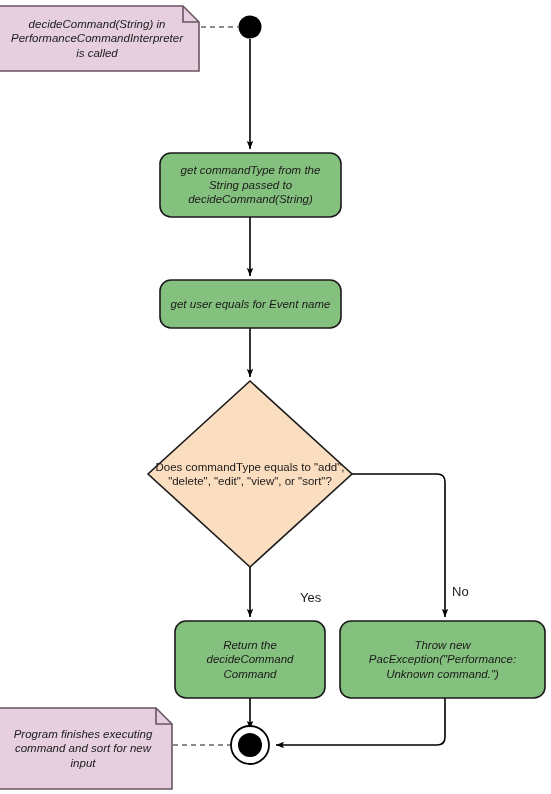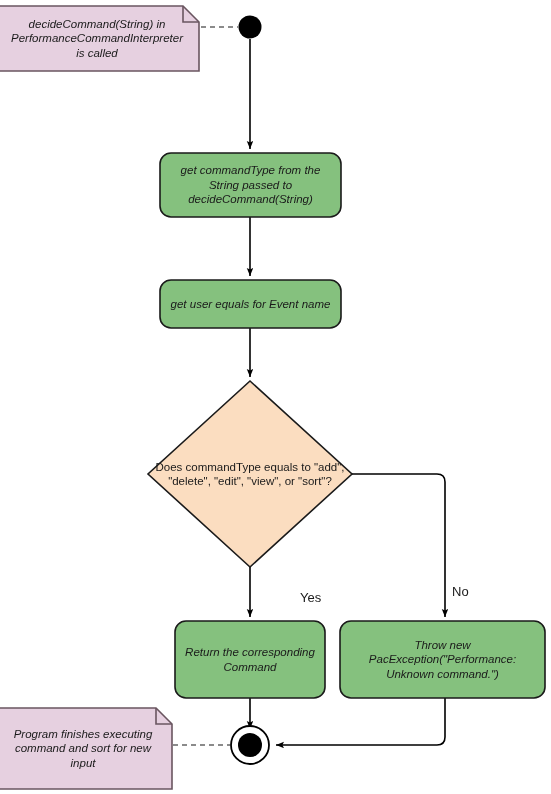--- a/index.html
+++ b/index.html
@@ -112,21 +112,21 @@
   </svg>
 
   <div class="node-text italic" style="left:4px; top:6px; width:186px; height:65px; padding:0 6px;">decideCommand(String) in PerformanceCommandInterpreter is called</div>
 
   <div class="node-text italic" style="left:160px; top:153px; width:181px; height:64px; padding:0 10px;">get commandType from the String passed to decideCommand(String)</div>
 
   <div class="node-text italic" style="left:160px; top:280px; width:181px; height:48px; padding:0 10px;">get user equals for Event name</div>
 
   <div class="node-text" style="left:155px; top:440px; width:190px; height:68px;">Does commandType equals to "add", "delete", "edit", "view", or "sort"?</div>
 
-  <div class="node-text italic" style="left:175px; top:621px; width:150px; height:77px; padding:0 8px;">Return the corresponding Command</div>
+  <div class="node-text italic" style="left:175px; top:621px; width:150px; height:77px; padding:0 8px;">Return the decideCommand Command</div>
 
   <div class="node-text italic" style="left:340px; top:621px; width:205px; height:77px; padding:0 6px;">Throw new PacException("Performance: Unknown command.")</div>
 
   <div class="node-text italic" style="left:2px; top:710px; width:162px; height:77px; padding:0 6px;">Program finishes executing command and sort for new input</div>
 
   <div class="edge-label" style="left:259px; top:590px;">Yes</div>
 
   <div class="edge-label" style="left:411px; top:584px;">No</div>
 
 </div>

